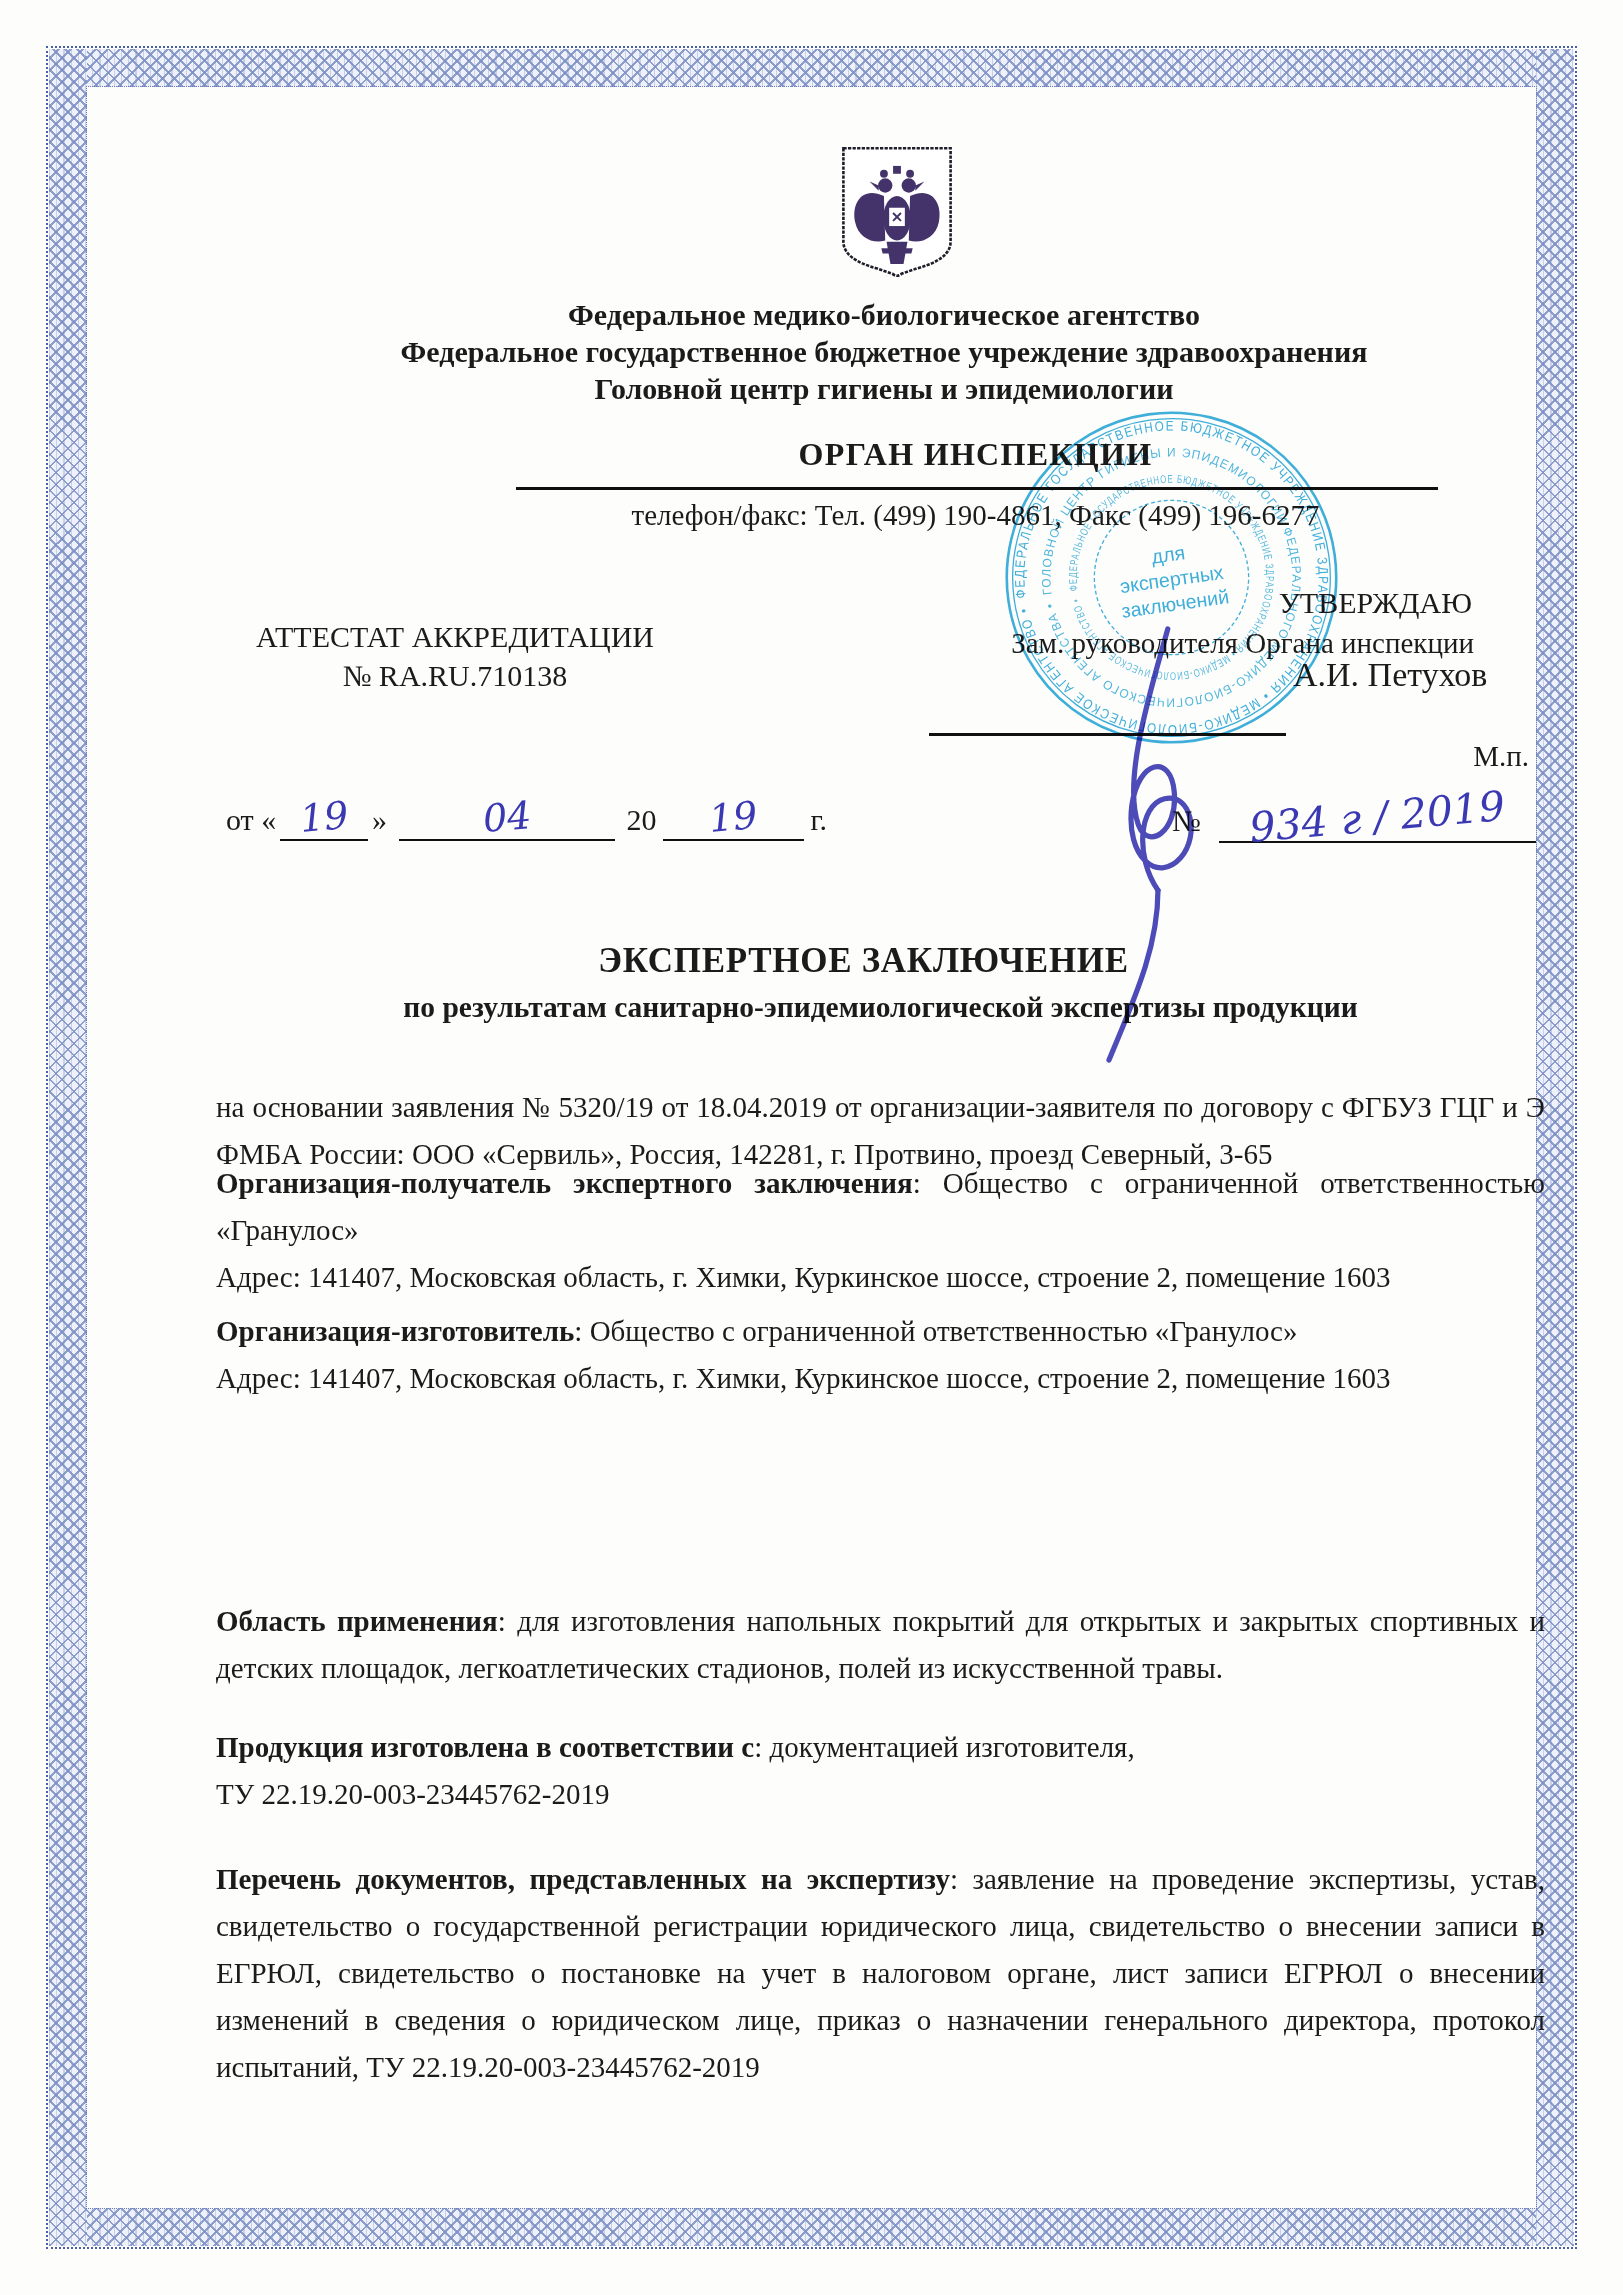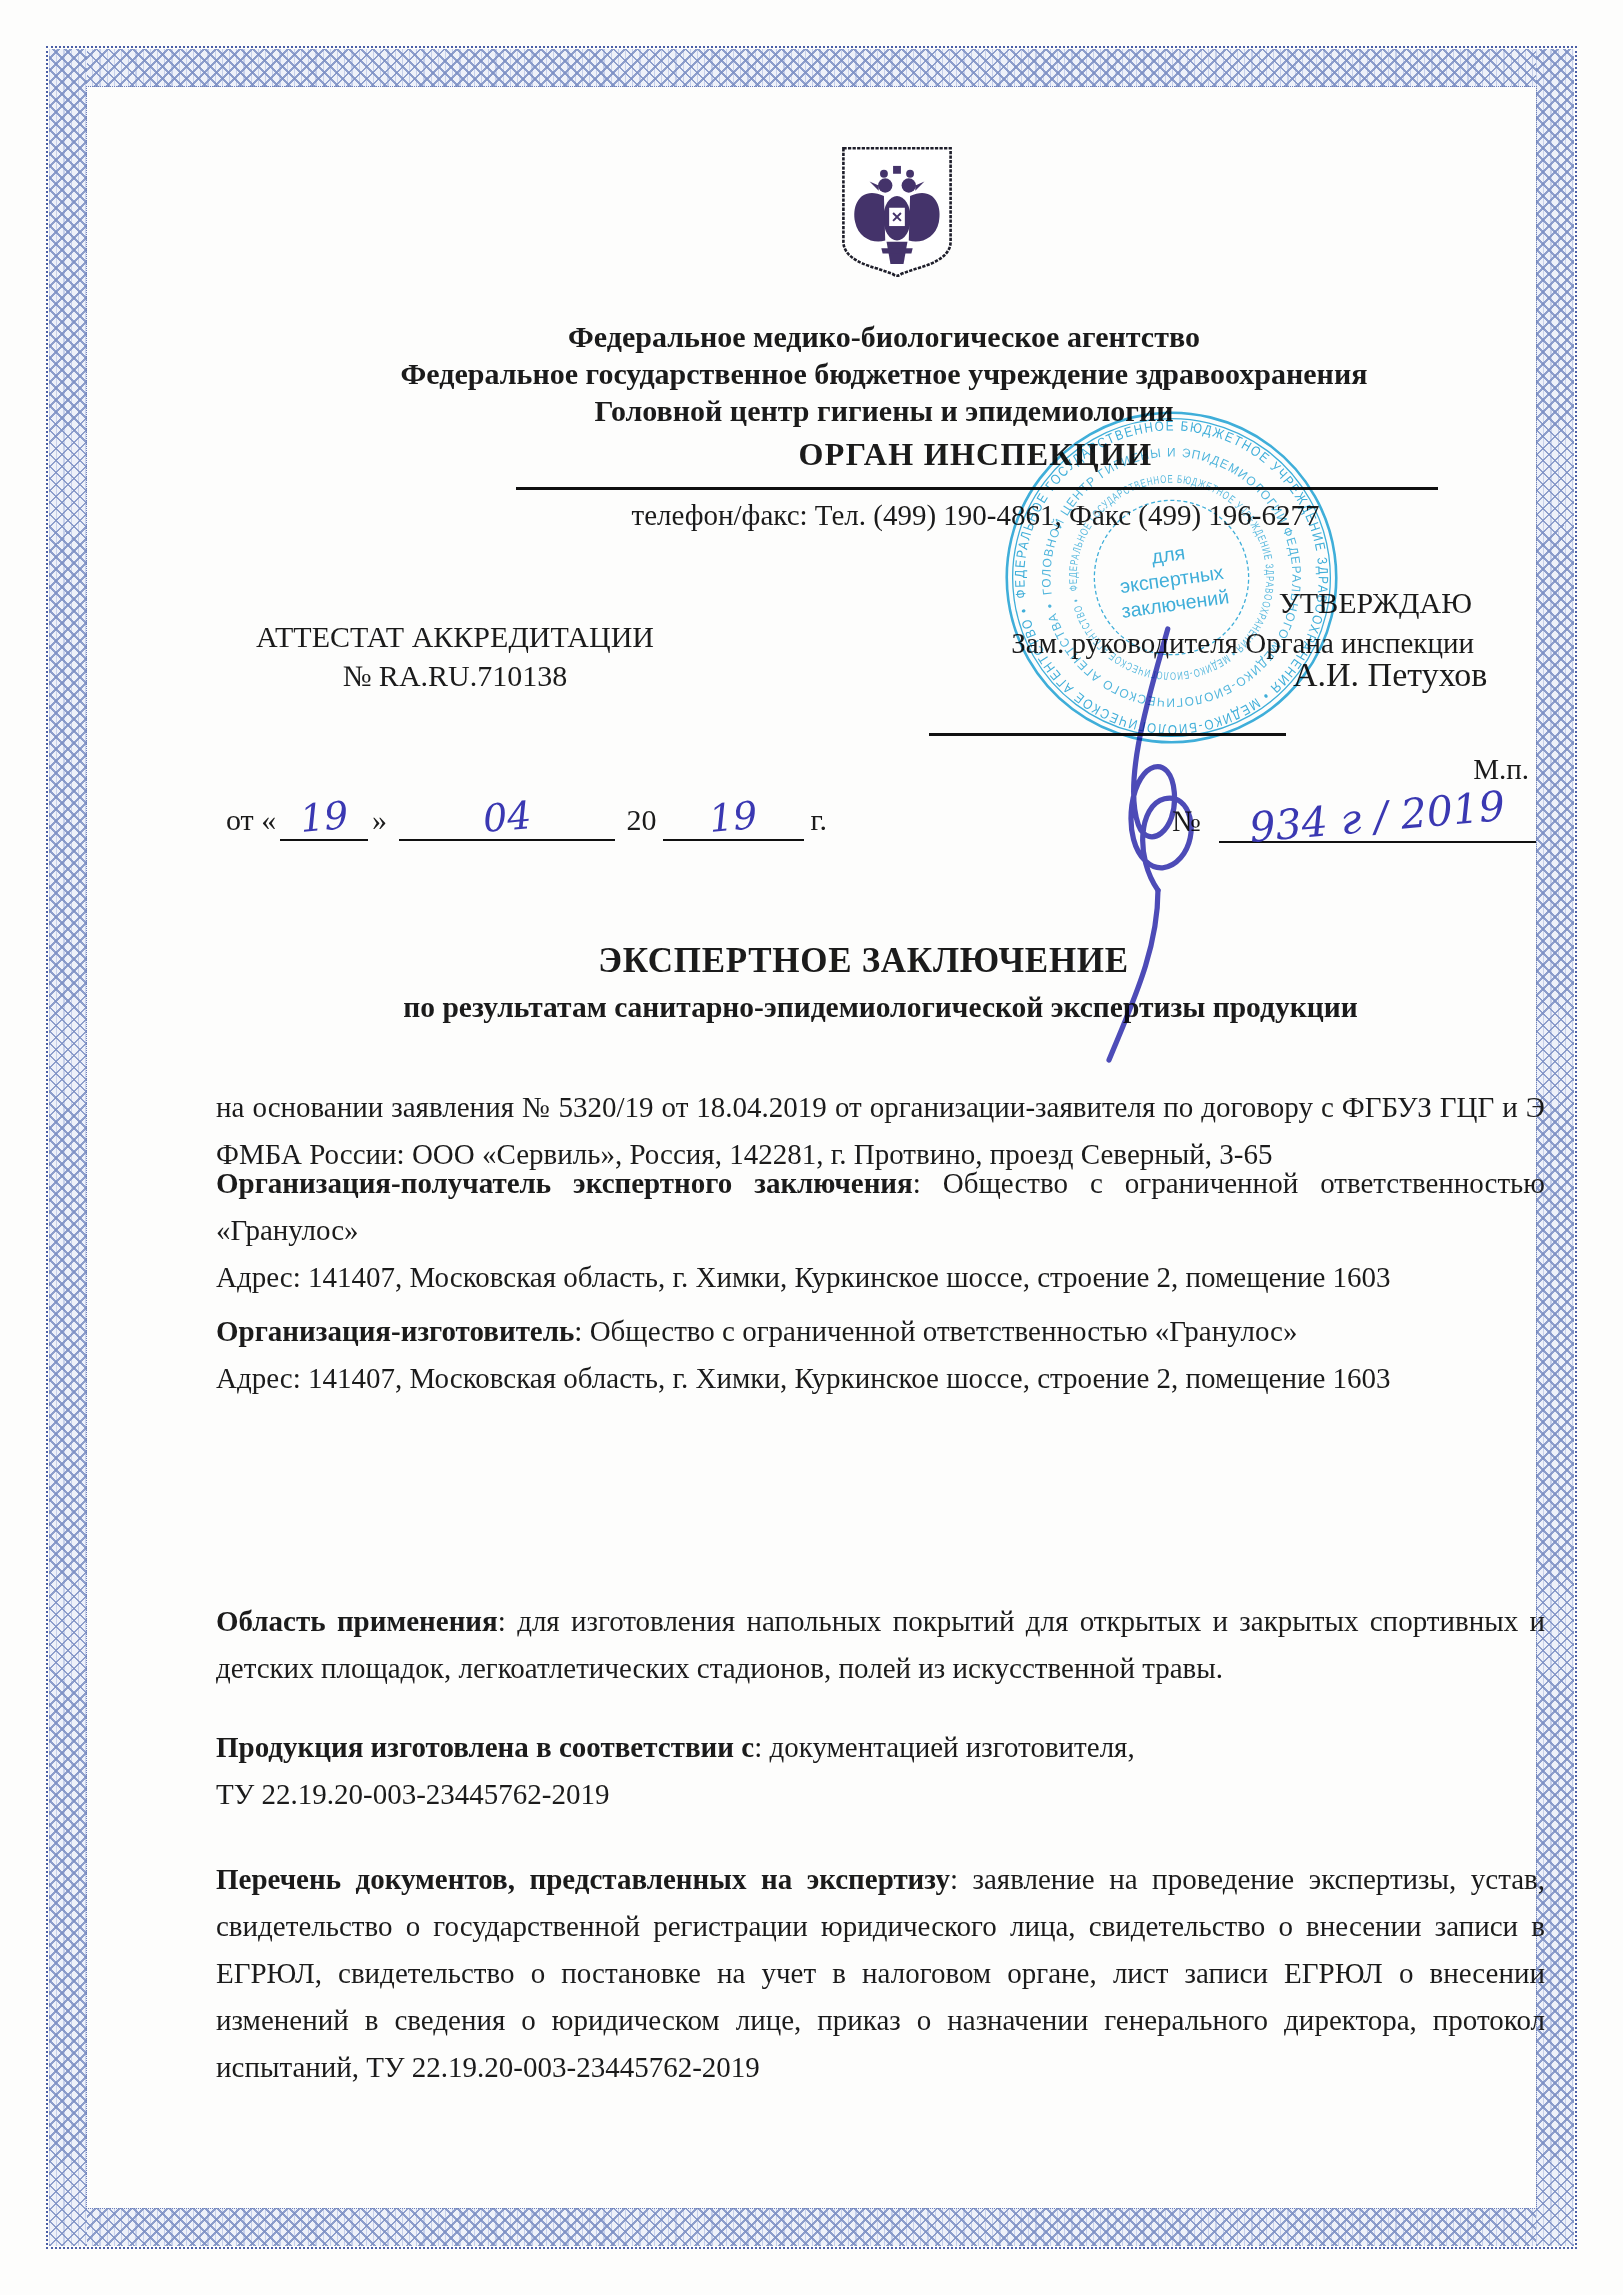--- a/index.html
+++ b/index.html
@@ -15,30 +15,30 @@
   .band.bottom{left:49px;right:49px;bottom:49px;height:38px;}
   .band.left{top:49px;bottom:49px;left:49px;width:38px;}
   .band.right{top:49px;bottom:49px;right:49px;width:38px;}
   .frame-dot-outer{position:absolute;inset:46px;border:2px dotted #4a5ea6;}
   .frame-dot-inner{position:absolute;inset:86px;border:1.3px dotted #6d7fb8;}
   
   .abs{position:absolute;}
   .center{text-align:center;}
   .right{text-align:right;}
   .justify{text-align:justify;}
-  .org-head{left:223px;width:1322px;top:296px;font-size:30px;font-weight:bold;line-height:37px;margin-top:22px;}
+  .org-head{left:223px;width:1322px;top:296px;font-size:30px;font-weight:bold;line-height:37px;}
   .insp-head{left:511px;width:929px;top:436px;font-size:32px;font-weight:bold;letter-spacing:1.3px;}
   .insp-rule{left:516px;top:487px;width:922px;height:3.3px;background:#101010;}
   .addr{left:511px;width:929px;top:495px;font-size:29px;line-height:41px;}
   .accr{left:229px;width:452px;top:617px;font-size:30px;line-height:39px;}
   .appr-title{left:929px;width:543px;top:586px;font-size:30px;}
   .appr-role{left:929px;width:545px;top:627px;font-size:29px;}
   .sig-rule{left:929px;top:733px;width:357px;height:2.6px;background:#111;}
   .appr-name{left:1293px;top:656px;font-size:34px;}
-  .seal-note{left:1460px;top:740px;width:69px;font-size:29px;text-align:right;margin-top:13px;}
+  .seal-note{left:1460px;top:740px;width:69px;font-size:29px;text-align:right;}
   .date-row{left:226px;top:795px;font-size:30px;display:flex;align-items:baseline;}
   .num-row{left:1172px;top:793px;font-size:30px;display:flex;align-items:baseline;}
   .hw{display:inline-block;border-bottom:2px solid #111;text-align:center;
       font-style:italic;color:#3a38b2;font-family:"DejaVu Serif",serif;}
   .hw .tilt{display:inline-block;transform:rotate(-5deg);}
   .hw.day{width:88px;font-size:38px;margin:0 3.9px;}
   .hw.month{width:216px;font-size:38px;margin:0 11.8px;}
   .hw.year{width:141px;font-size:38px;margin:0 6.5px;}
   .hw.number{width:317px;font-size:41px;margin-left:18.3px;}
   .doc-title{left:209px;width:1309px;top:941px;font-size:35px;font-weight:bold;letter-spacing:0.7px;}

